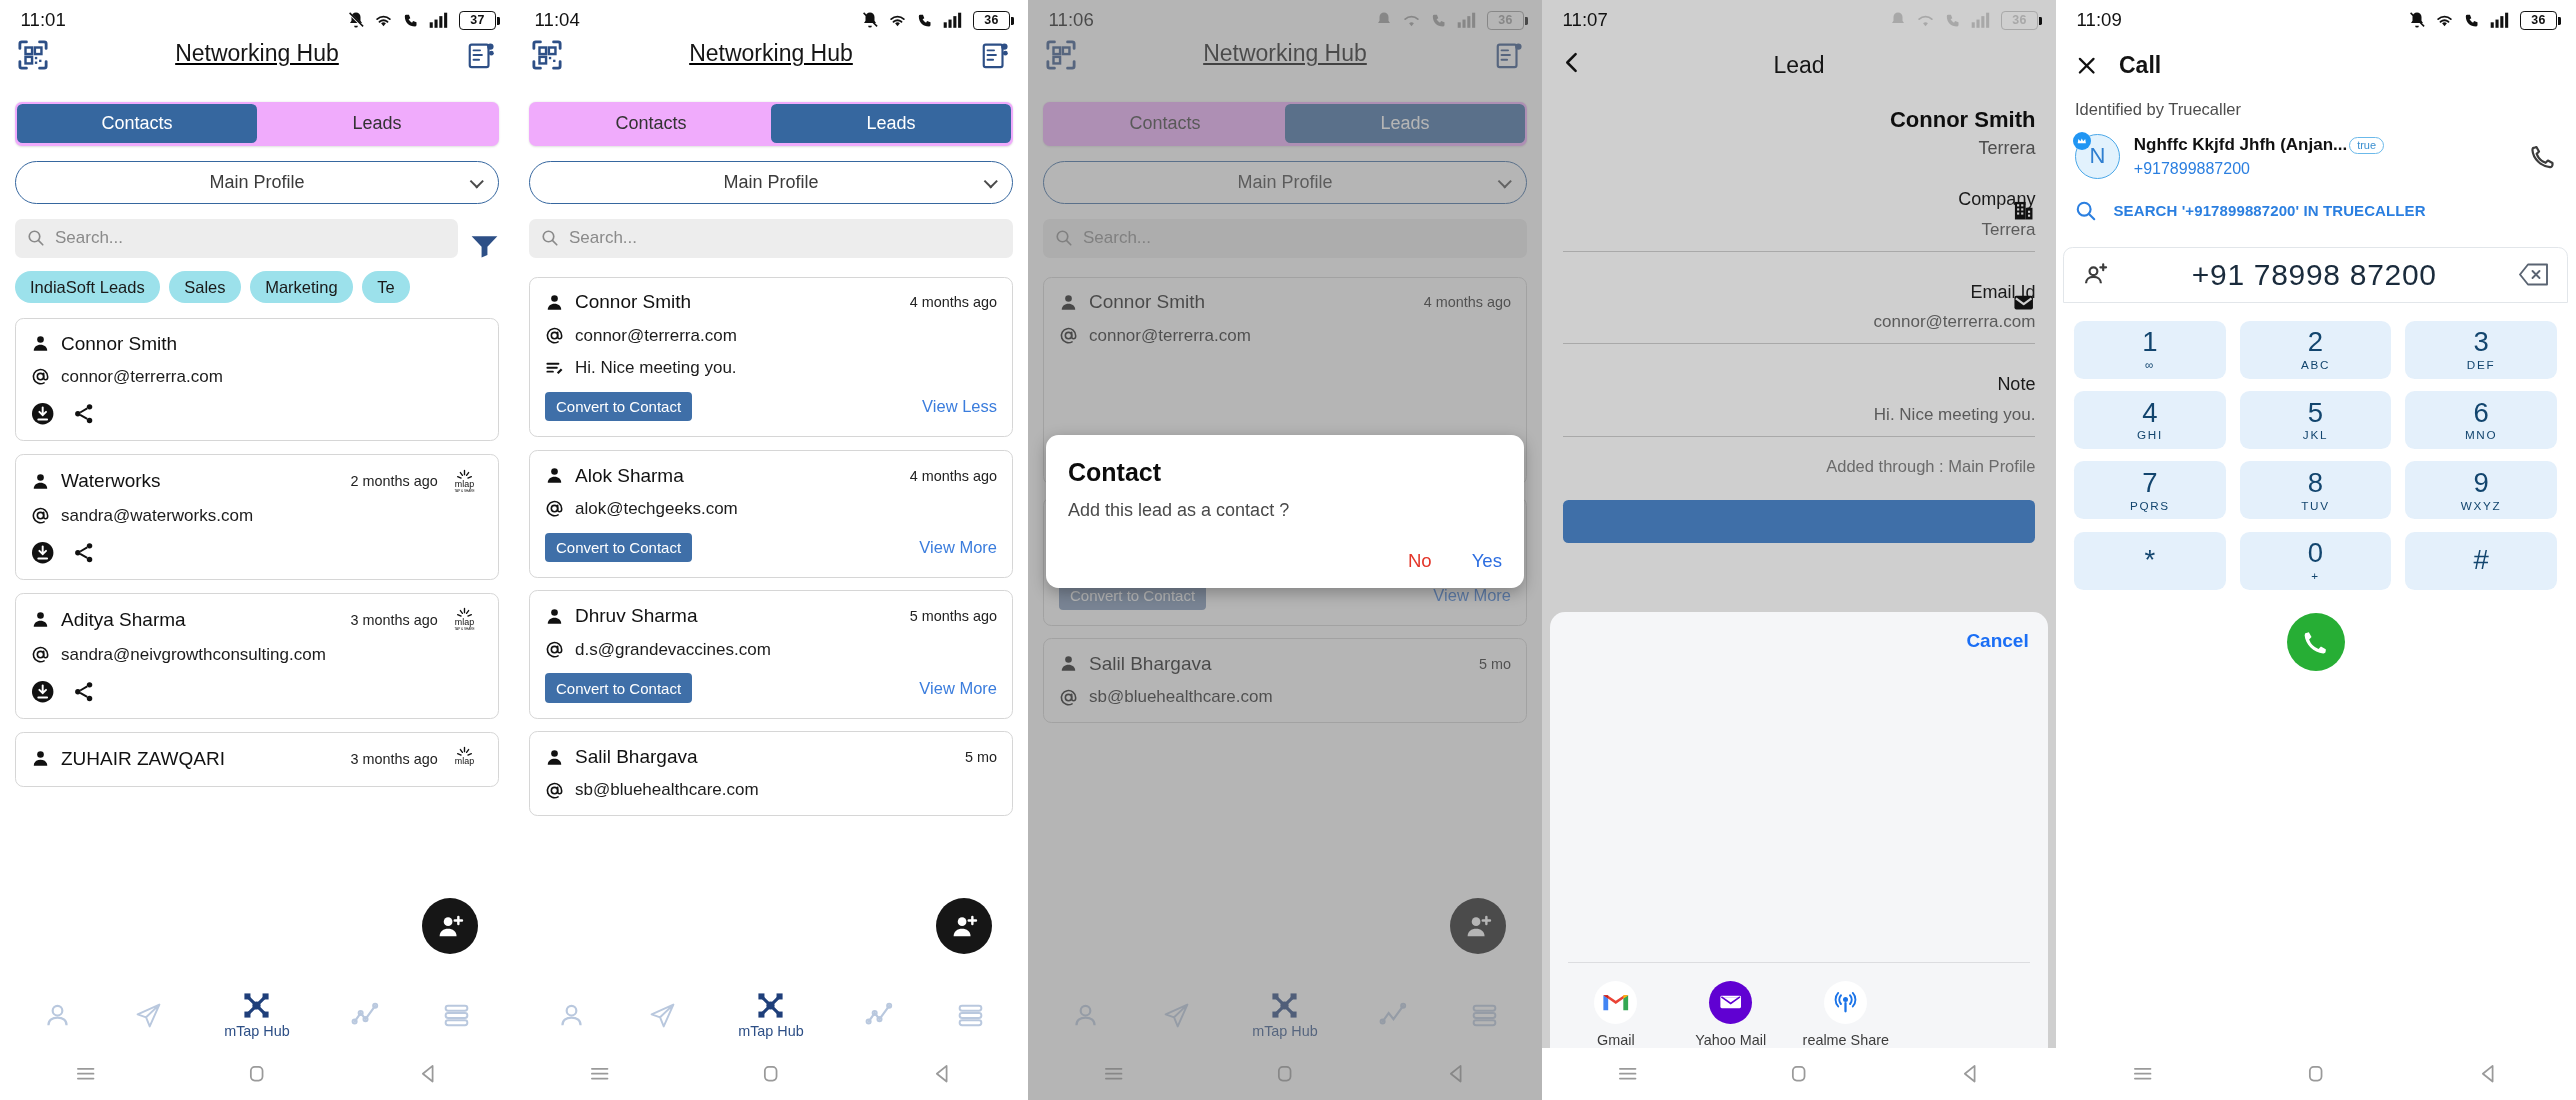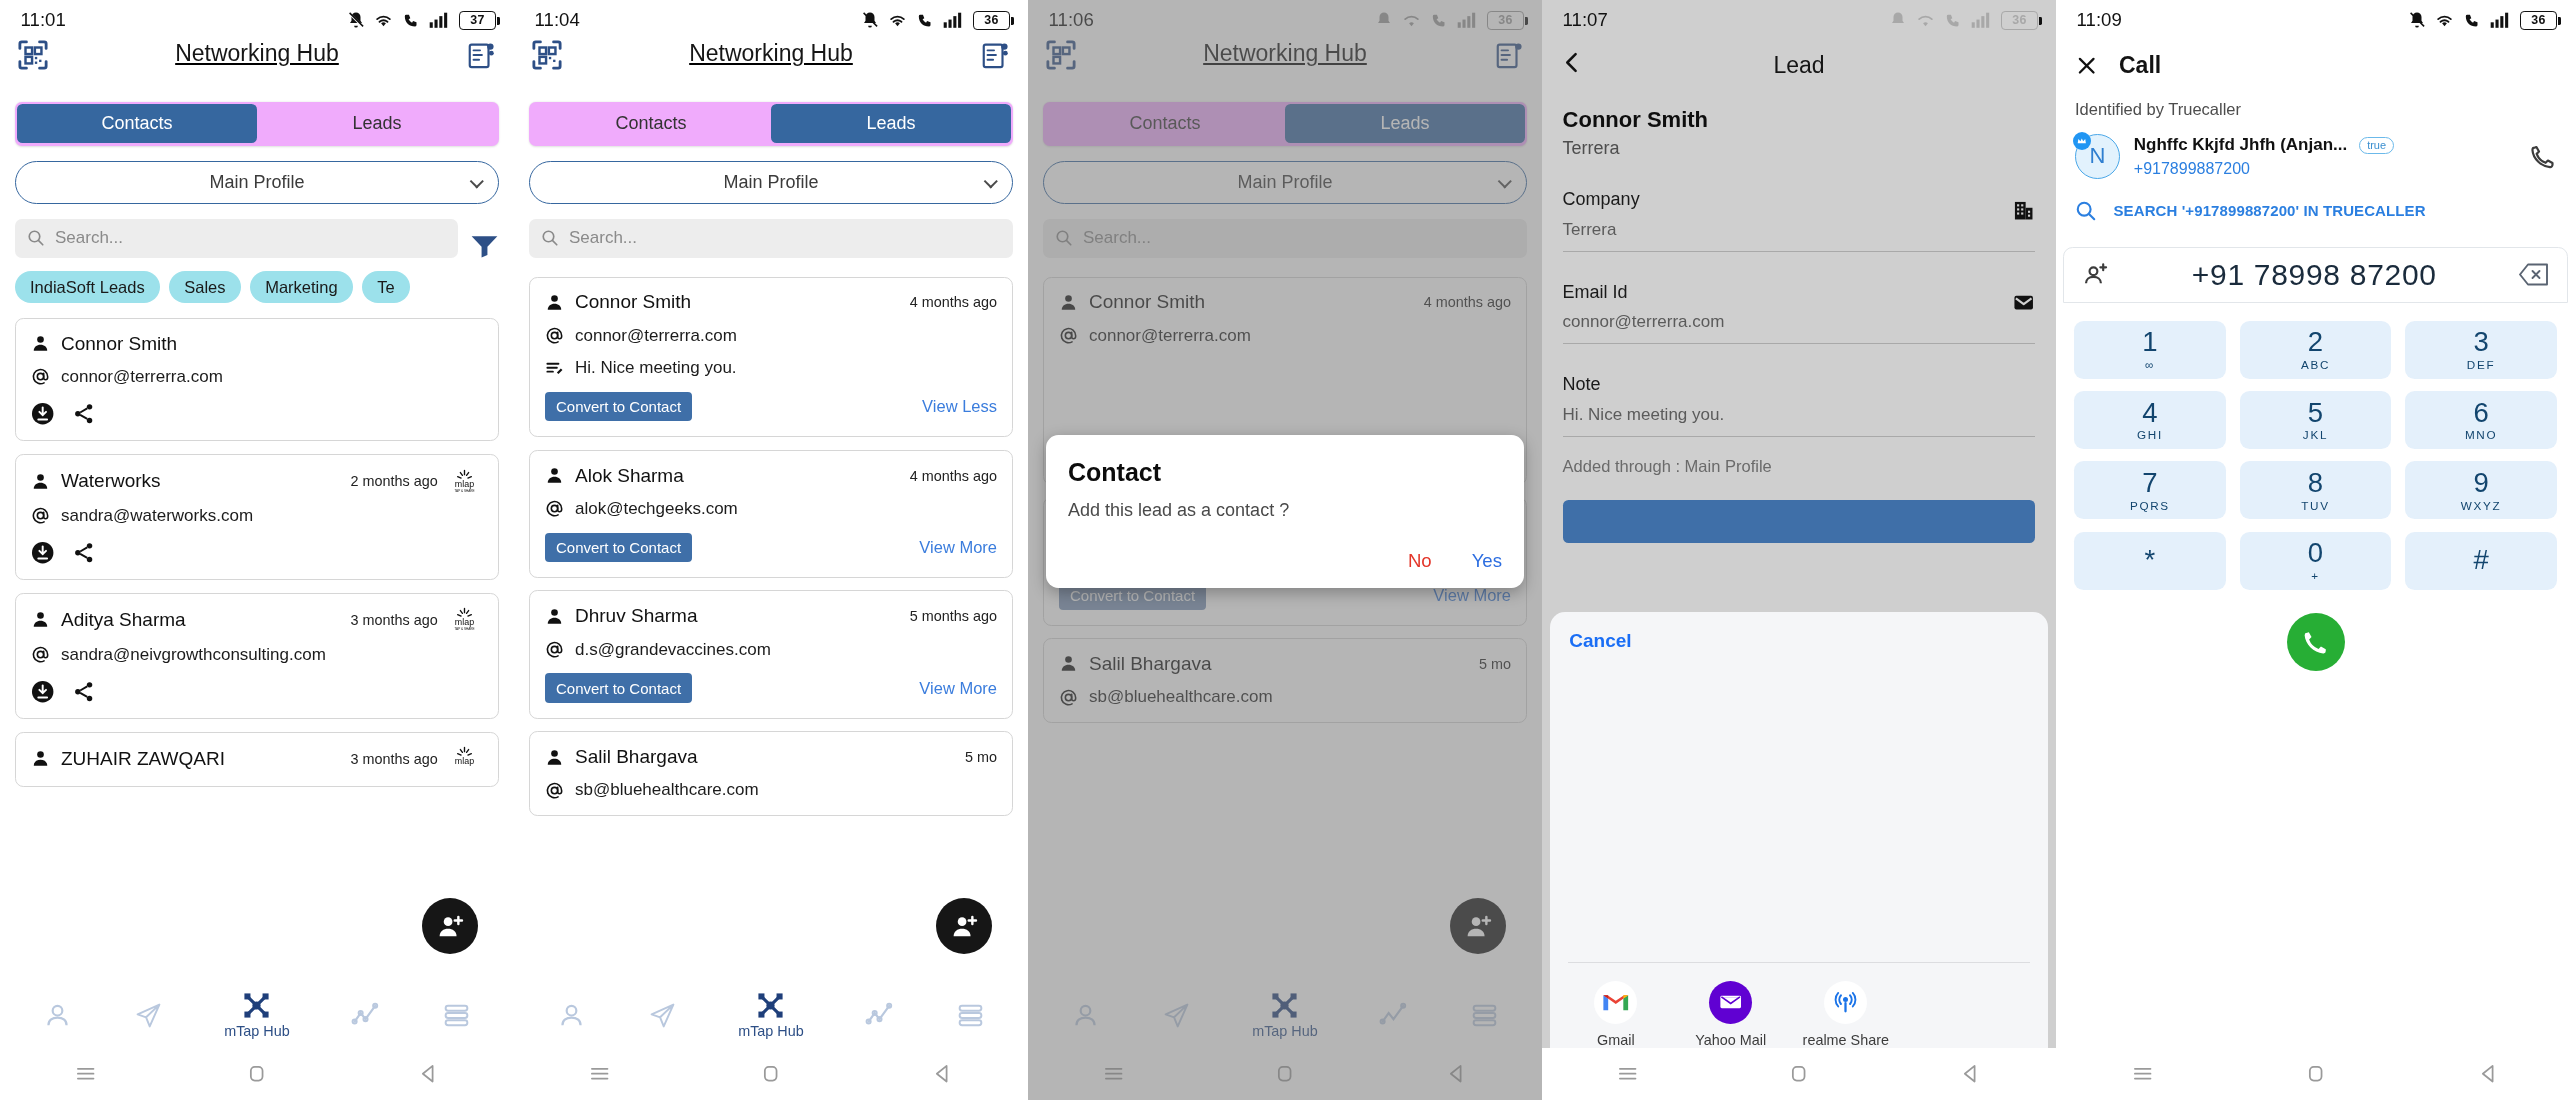--- a/index.html
+++ b/index.html
@@ -11,21 +11,21 @@
   }
   .strip { display: flex; width: 2576px; height: 1100px; }
   .panel {
     position: relative;
     height: 1100px;
     background: #fff;
     overflow: hidden;
     flex: 0 0 auto;
   }
   .p1, .p2, .p3 { width: 514px; }
-  .p4 { width: 514px; }
+  .p4 { width: 514px; text-align: right; }
   .p5 { width: 519px; }
 
   
   .statusbar {
     height: 40px; display: flex; align-items: center;
     justify-content: space-between; padding: 0 18px 0 20.6px;
     font-size: 18.6px; color: #111; font-weight: 500;
   }
   .sb-icons { display: flex; align-items: center; gap: 9px; }
   .sb-ico { display: block; }
@@ -185,21 +185,21 @@
   .tcav {
     width: 45px; height: 45px; border-radius: 50%; background: #e2f2fd;
     border: 1.4px solid #4aa7e8; display: flex; align-items: center; justify-content: center;
     font-size: 22px; color: #2f7fd0; position: relative; flex: 0 0 auto;
   }
   .tcav .crown {
     position: absolute; left: -2.8px; top: -2.8px; width: 18px; height: 18px;
     border-radius: 50%; background: #2196f3; display:flex; align-items:center; justify-content:center;
   }
   .tcinfo { flex: 1; min-width: 0; }
-  .tcname-row { display: flex; align-items: center; gap: 12px; }
+  .tcname-row { display: flex; align-items: center; gap: 2px; }
   .tcname { font-size: 17px; color: #111; font-weight: 700; white-space: nowrap; overflow: hidden; }
   .truebadge {
     border: 1.1px solid #6bb9ea; color: #3b8fd0; border-radius: 9.6px;
     font-size: 11px; padding: 1.4px 6.9px; flex: 0 0 auto;
   }
   .tcphone { font-size: 16px; color: #2b7fe0; margin-top: 4.1px; }
   .tcsearch { display: flex; align-items: center; gap: 16.5px; padding: 20.6px 19px 0; }
   .tcsearch .lbl { font-size: 15px; color: #2b7fe0; font-weight: 700; letter-spacing: 0.1px; }
   .dialfield {
     margin: 25px 6.9px 0; border: 1.1px solid #e2e6ea; border-radius: 9.6px 9.6px 0 0;

